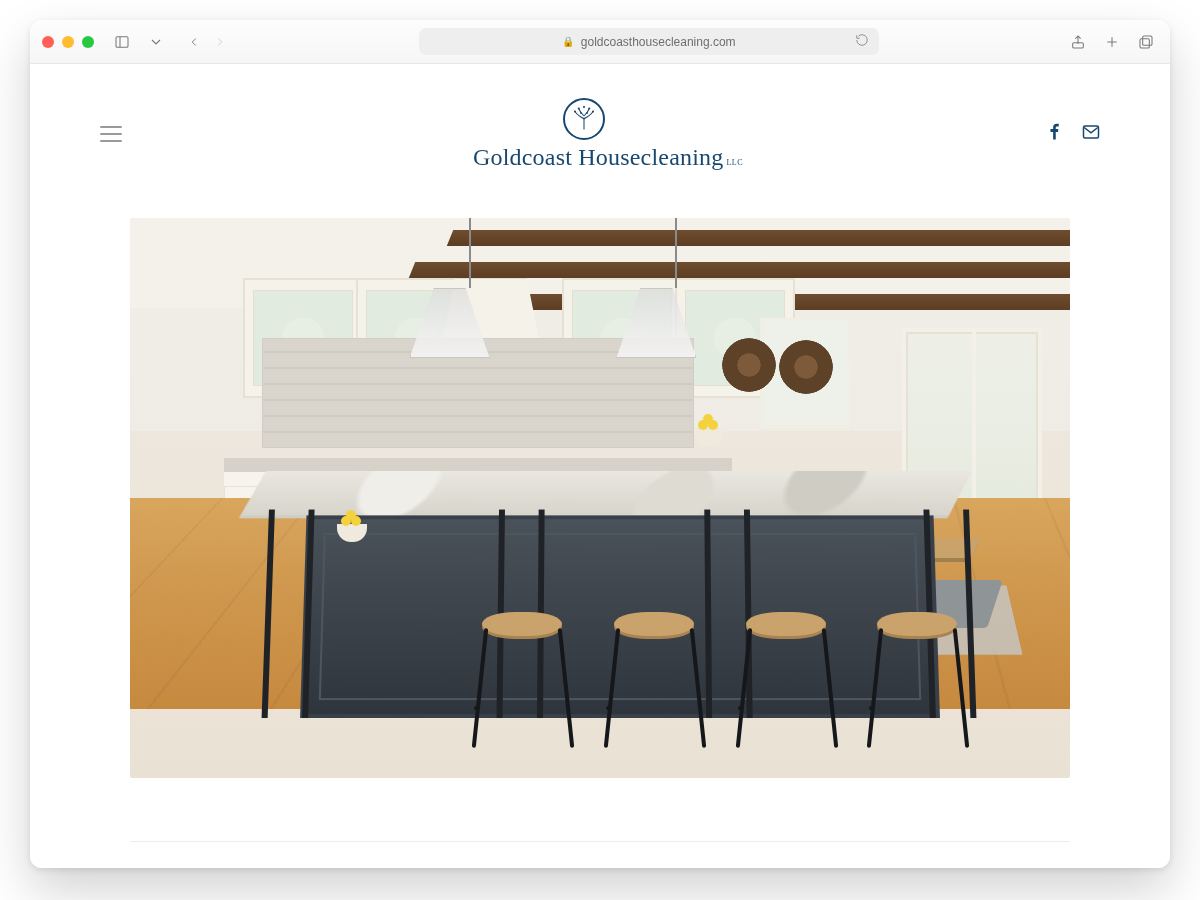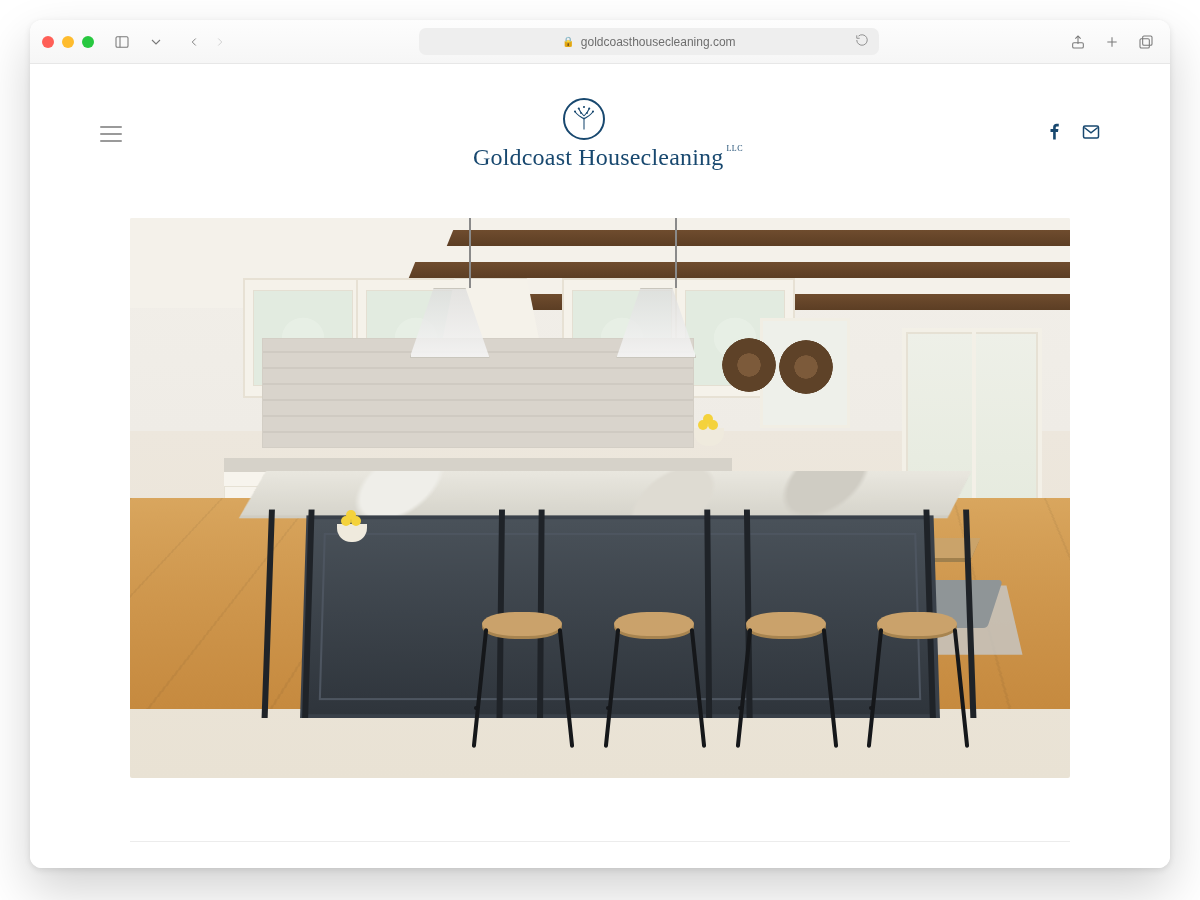--- a/index.html
+++ b/index.html
@@ -71,21 +71,21 @@
   .logo-wrap{ flex:1; display:flex; flex-direction:column; align-items:center; justify-content:center; }
   .logo-emblem{
     width:42px; height:42px; border:2.5px solid #18486f; border-radius:50%;
     display:flex; align-items:center; justify-content:center; margin-bottom:4px;
     position:relative; overflow:hidden;
   }
   .logo-emblem svg{ width:30px; height:30px; }
   .brand{
     font-family: Georgia, "Times New Roman", serif;
     font-size:24px; color:#18486f; letter-spacing:.2px;
-    display:flex; gap:3px;margin-left:48px;
+    display:flex; align-items:flex-end; gap:3px;margin-left:48px;
   }
   .brand .llc{ font-size:8px; letter-spacing:.5px; color:#18486f; padding-bottom:4px;}
 
   .social { display:flex; gap:18px; align-items:center; }
   .social svg{ width:18px; height:18px; fill:#18486f; }
 
   
   .hero {
     margin: 14px 100px 0 100px;
     height: 560px;

